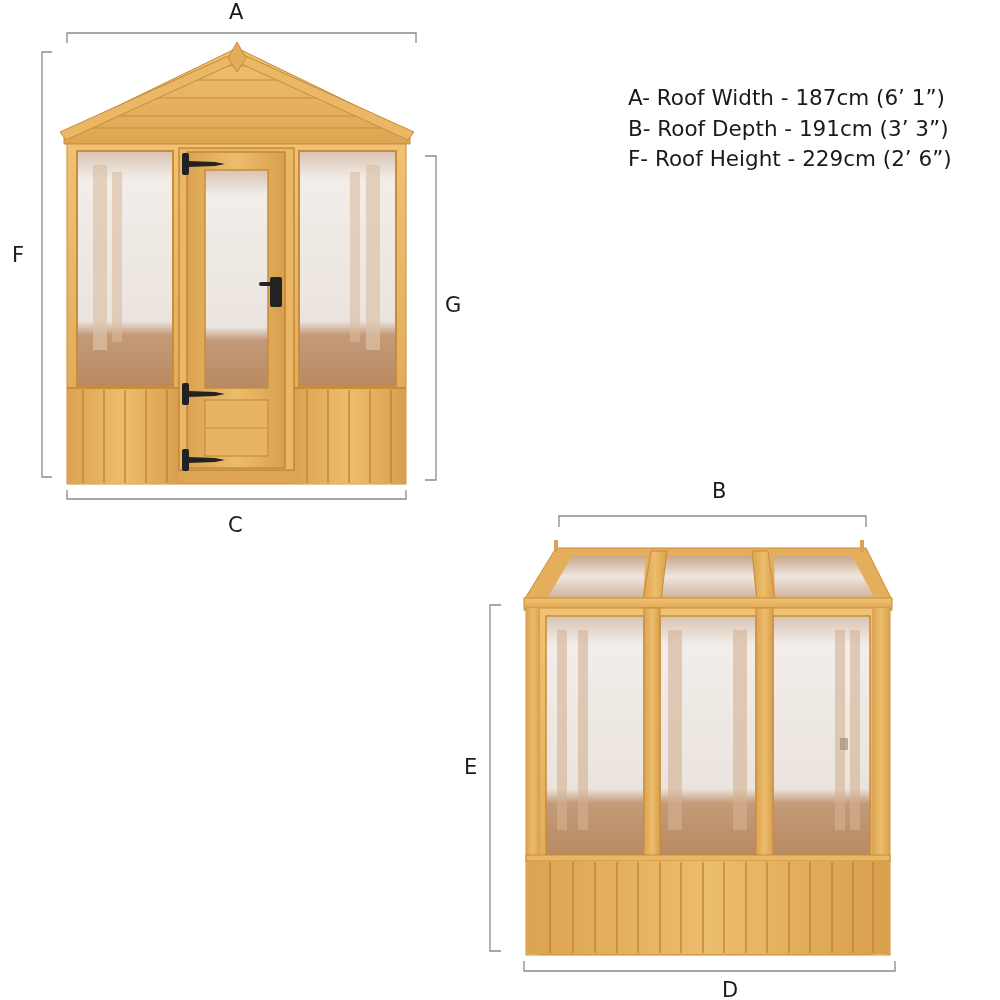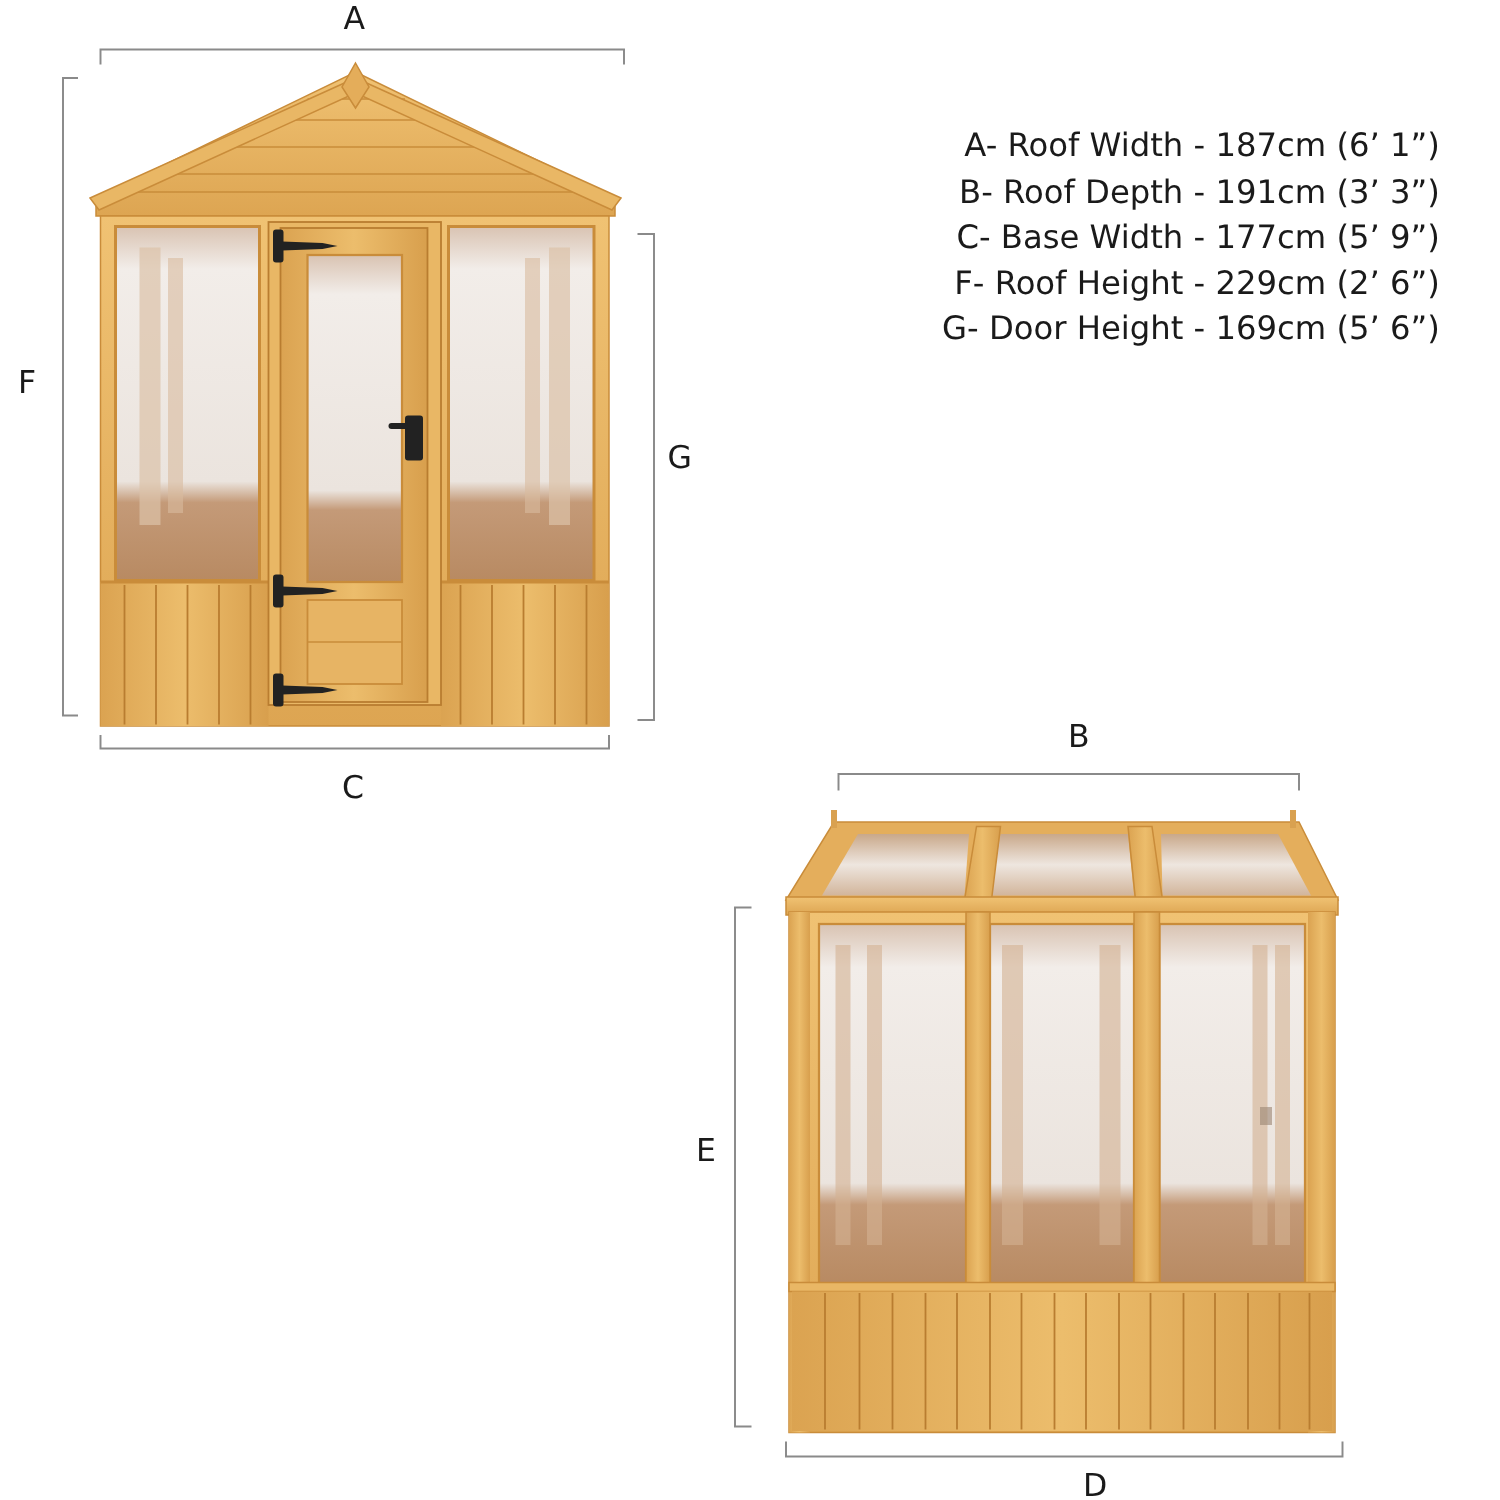--- a/index.html
+++ b/index.html
@@ -1,19 +1,19 @@
 <!DOCTYPE html>
 <html><head>
 <meta charset="utf-8">
 <style>
   html,body{margin:0;padding:0;background:#ffffff;}
   body{width:1000px;height:1000px;position:relative;overflow:hidden;font-family:"DejaVu Sans","Liberation Sans",sans-serif;}
   .dimlabel{position:absolute;font-size:21px;color:#1a1a1a;line-height:1;}
   .spec{position:absolute;left:628px;top:83px;font-size:21.5px;line-height:30.6px;color:#1a1a1a;white-space:nowrap;}
-  .spec div{height:30.6px;text-align:right;}
+  .spec div{height:30.6px;}
   svg{position:absolute;left:0;top:0;}
 </style>
 </head>
 <body>
 
 <svg width="1000" height="1000" viewBox="0 0 1000 1000">
   <defs>
     <linearGradient id="woodH" x1="0" y1="0" x2="0" y2="1">
       <stop offset="0" stop-color="#f0c273"></stop>
       <stop offset="1" stop-color="#dda552"></stop>
@@ -199,16 +199,14 @@
 <div class="dimlabel" style="left:12px;top:245px;">F</div>
 <div class="dimlabel" style="left:445px;top:295px;">G</div>
 <div class="dimlabel" style="left:228px;top:515px;">C</div>
 <div class="dimlabel" style="left:712px;top:481px;">B</div>
 <div class="dimlabel" style="left:464px;top:757px;">E</div>
 <div class="dimlabel" style="left:722px;top:980px;">D</div>
 
 <div class="spec">
   <div>A- Roof Width - 187cm (6’ 1”)</div>
   <div>B- Roof Depth - 191cm (3’ 3”)</div>
-  <div>C- Base Width - 177cm (5’ 9”)</div>
   <div>F- Roof Height - 229cm (2’ 6”)</div>
-  <div>G- Door Height - 169cm (5’ 6”)</div>
 </div>
 
 </body></html>

